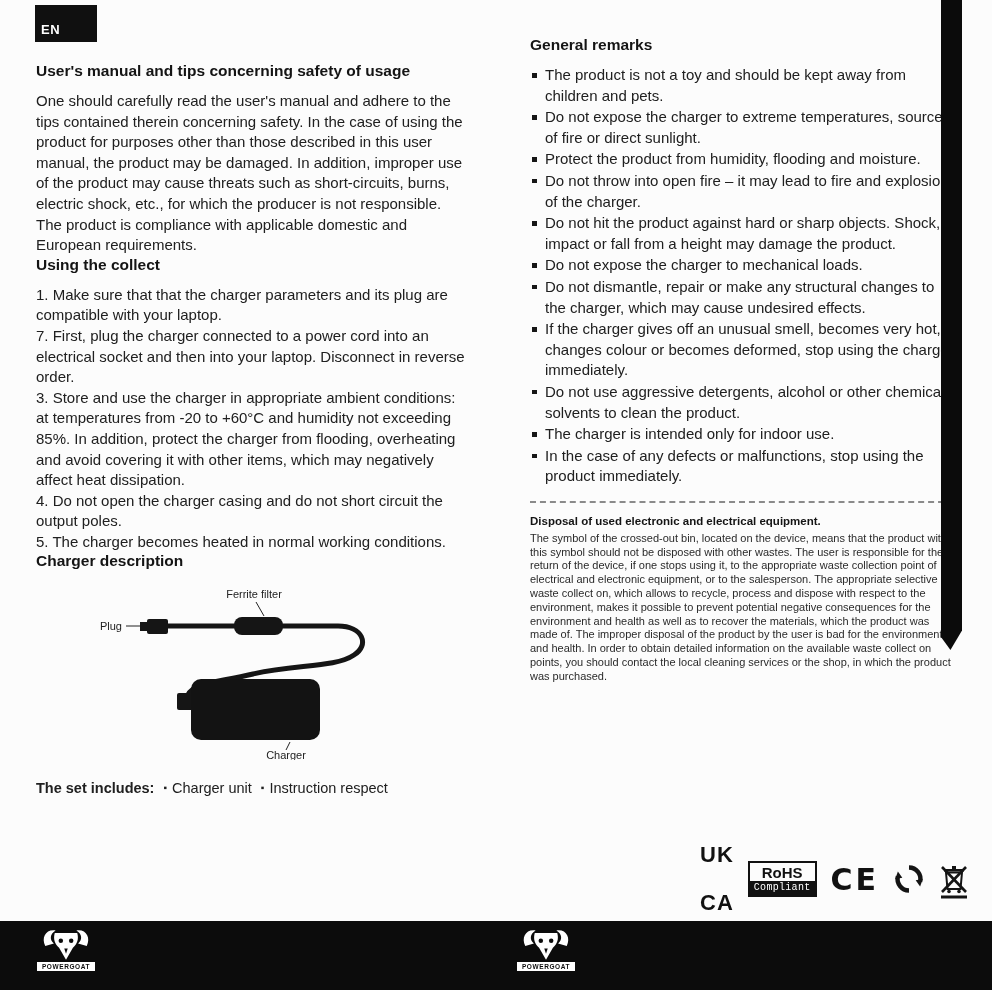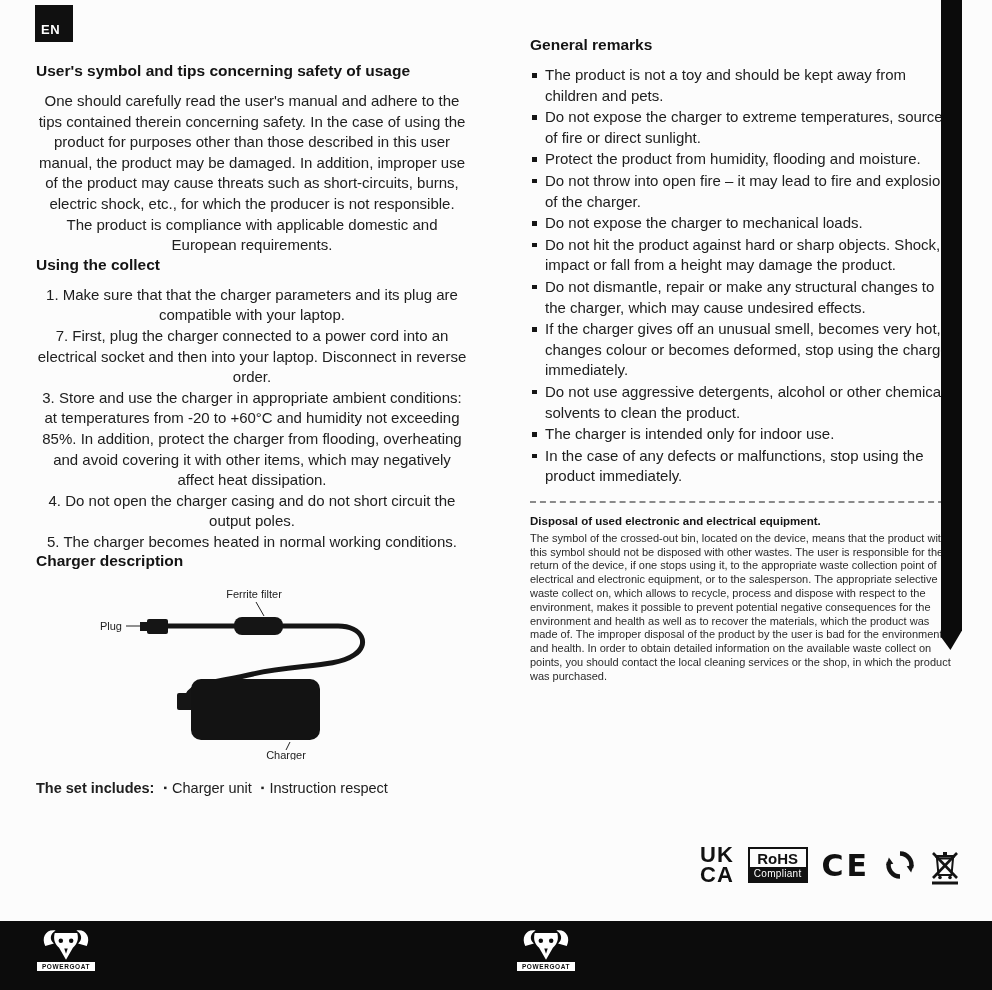--- a/index.html
+++ b/index.html
@@ -2,30 +2,30 @@
 <html><head>
 <meta charset="utf-8">
 <style>
   * { margin:0; padding:0; box-sizing:border-box; }
   body { font-family:"Liberation Sans", sans-serif; background:#e9e9e9; }
   .page {
     position:relative; width:992px; height:990px; margin:0 auto;
     background:#fcfcfc; color:#1c1c1c; overflow:hidden;
   }
   .en-badge {
-    position:absolute; left:35px; top:5px; width:38px; height:37px;
+    position:absolute; left:35px; top:5px; width:62px; height:37px;
     background:#101010; color:#fff; font-weight:bold; font-size:13px;
     display:flex; align-items:flex-end; justify-content:flex-start;
     padding:0 0 5px 6px; letter-spacing:.5px;
   }
   .col-left { position:absolute; left:36px; top:62px; width:432px; }
   .col-right { position:absolute; left:530px; top:36px; width:424px; }
   h2.sect { font-size:15.5px; font-weight:bold; margin:0 0 11px 0; color:#141414; }
   .mt { margin-top:17px; }
-  p.body, .num-item { font-size:15px; line-height:20.6px; color:#202020;text-align:center; }
+  p.body, .num-item { font-size:15px; line-height:20.6px; color:#202020; }
   .num-list { margin-bottom:0; }
   .bullets { list-style:none; }
   .bullets li {
     position:relative; padding-left:15px; font-size:15px; line-height:20.6px;
     color:#202020; margin-bottom:1px;
   }
   .bullets li::before {
     content:""; position:absolute; left:2px; top:8px;
     width:4.5px; height:4.5px; background:#161616;
   }
@@ -34,24 +34,24 @@
   .disposal-b { font-size:11px; line-height:13.8px; color:#2a2a2a; }
   .set-line { margin-top:16px; font-size:14.5px; color:#202020; }
   .set-line .lbl { font-weight:bold; }
   .sq { font-size:10px; vertical-align:2px; padding:0 5px; }
   .diagram-wrap { margin-top:14px; }
   
   .marks {
     position:absolute; left:700px; top:845px; display:flex;
     align-items:center; gap:14px;
   }
-  .ukca { display:flex; flex-direction:column; font-weight:bold; font-size:22px; line-height:.92; letter-spacing:1px; color:#111; }
+  .ukca { display:flex; flex-direction:column; font-weight:bold; font-size:22px; line-height:.92; letter-spacing:1px; color:#111;gap:28px; }
   .rohs { border:2.5px solid #111; display:flex; flex-direction:column; align-items:center; text-align:center; }
   .rohs-top { font-weight:bold; font-size:15px; padding:1px 7px 0 7px; color:#111; }
-  .rohs-bot { background:#111; color:#fff; font-size:10px; padding:1.5px 4px 2px 4px; letter-spacing:.3px; }
+  .rohs-bot { background:#111; color:#fff; font-size:10px; padding:1.5px 4px 2px 4px; letter-spacing:.3px;font-family:Liberation Mono, monospace; }
   .ce { font-size:30px; font-weight:bold; letter-spacing:3px; color:#111; font-family:"DejaVu Sans", sans-serif; }
   
   .footer { position:absolute; left:0; top:921px; width:992px; height:69px; background:#0c0c0c; }
   .brand-logo { position:absolute; top:6px; display:flex; flex-direction:column; align-items:center; width:64px; }
   .brand-logo.pos1 { left:34px; }
   .brand-logo.pos2 { left:514px; }
   .brand-banner {
     margin-top:-4px; background:#fff; color:#0c0c0c; font-size:6.5px; font-weight:bold;
     letter-spacing:.6px; padding:1px 5px; border:1px solid #0c0c0c;
   }
@@ -62,21 +62,21 @@
   svg text { font-family:"Liberation Sans", sans-serif; }
 </style>
 </head>
 <body>
 
 <div class="page">
 
   <div class="en-badge">EN</div>
 
   <div class="col-left">
-    <h2 class="sect">User's symbol and tips concerning safety of usage</h2>
+    <h2 class="sect">User's manual and tips concerning safety of usage</h2>
     <p class="body">One should carefully read the user's manual and adhere to the tips contained therein concerning safety. In the case of using the product for purposes other than those described in this user manual, the product may be damaged. In addition, improper use of the product may cause threats such as short-circuits, burns, electric shock, etc., for which the producer is not responsible. The product is compliance with applicable domestic and European requirements.</p>
 
     <h2 class="sect mt">Using the collect</h2>
     <div class="num-list">
       <p class="num-item">1. Make sure that that the charger parameters and its plug are compatible with your laptop.</p>
       <p class="num-item">7. First, plug the charger connected to a power cord into an electrical socket and then into your laptop. Disconnect in reverse order.</p>
       <p class="num-item">3. Store and use the charger in appropriate ambient conditions: at temperatures from -20 to +60°C and humidity not exceeding 85%. In addition, protect the charger from flooding, overheating and avoid covering it with other items, which may negatively affect heat dissipation.</p>
       <p class="num-item">4. Do not open the charger casing and do not short circuit the output poles.</p>
       <p class="num-item">5. The charger becomes heated in normal working conditions.</p>
     </div>
@@ -117,22 +117,22 @@
     </div>
   </div>
 
   <div class="col-right">
     <h2 class="sect">General remarks</h2>
     <ul class="bullets">
       <li>The product is not a toy and should be kept away from children and pets.</li>
       <li>Do not expose the charger to extreme temperatures, sources of fire or direct sunlight.</li>
       <li>Protect the product from humidity, flooding and moisture.</li>
       <li>Do not throw into open fire – it may lead to fire and explosion of the charger.</li>
+      <li>Do not hit the product against hard or sharp objects. Shock, impact or fall from a height may damage the product.</li>
       <li>Do not expose the charger to mechanical loads.</li>
-      <li>Do not hit the product against hard or sharp objects. Shock, impact or fall from a height may damage the product.</li>
       <li>Do not dismantle, repair or make any structural changes to the charger, which may cause undesired effects.</li>
       <li>If the charger gives off an unusual smell, becomes very hot, changes colour or becomes deformed, stop using the charger immediately.</li>
       <li>Do not use aggressive detergents, alcohol or other chemical solvents to clean the product.</li>
       <li>The charger is intended only for indoor use.</li>
       <li>In the case of any defects or malfunctions, stop using the product immediately.</li>
     </ul>
 
     <hr class="dashed-sep">
 
     <div class="disposal-h">Disposal of used electronic and electrical equipment.</div>

